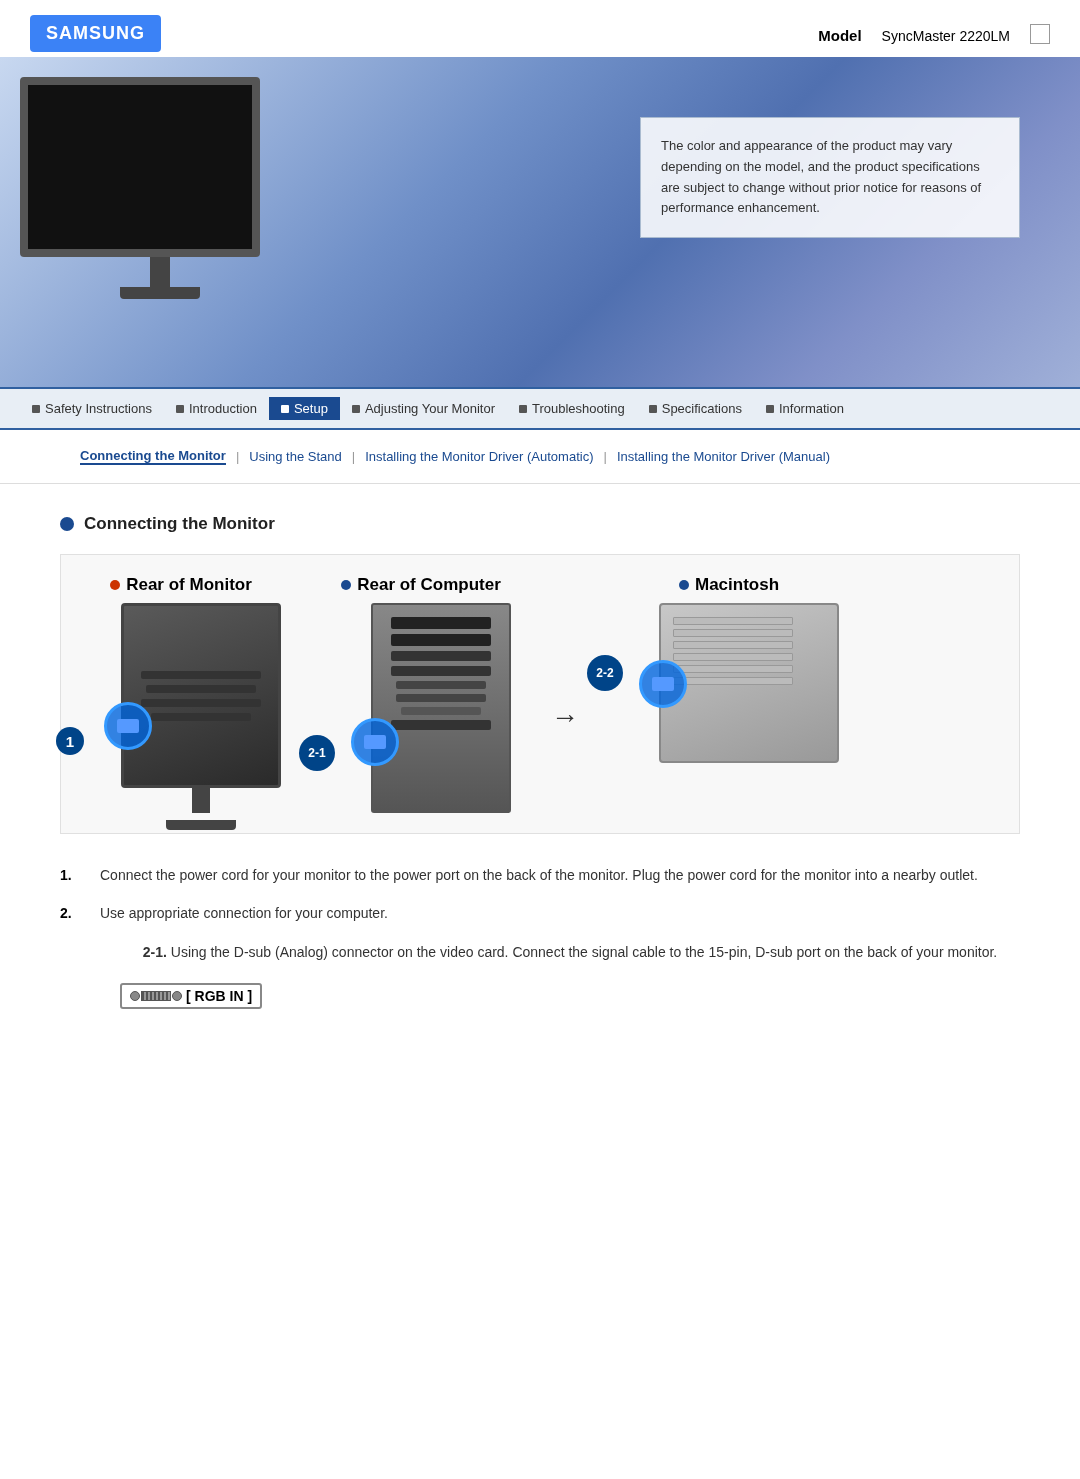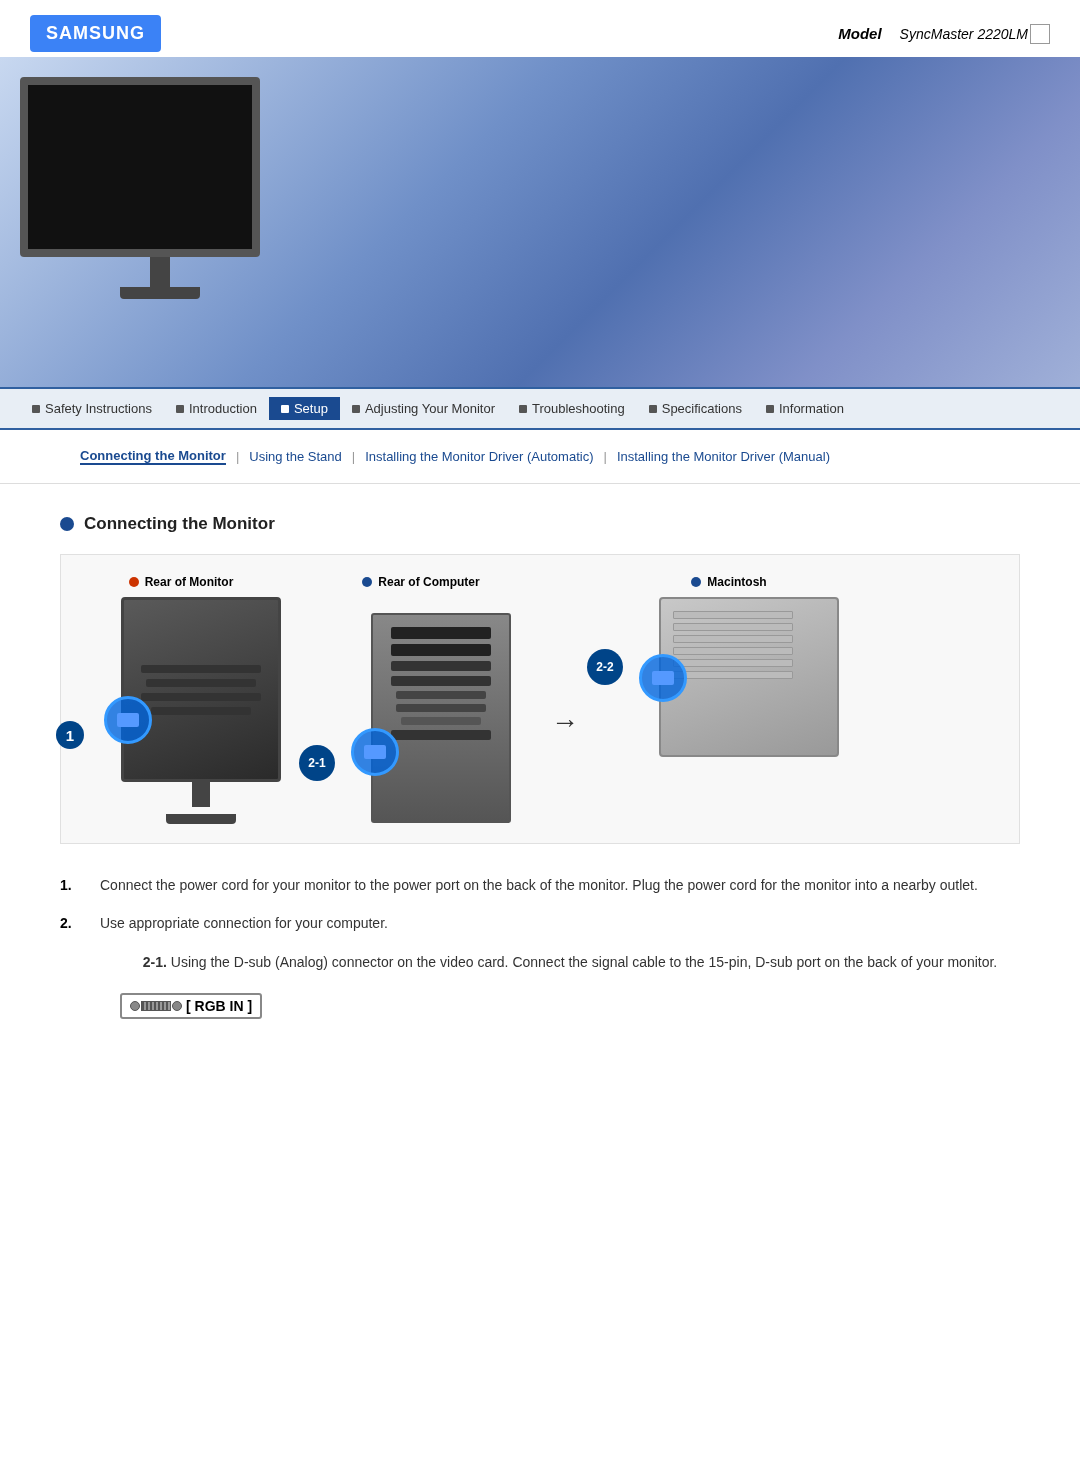--- a/index.html
+++ b/index.html
@@ -1,23 +1,23 @@
 <!DOCTYPE html>
 <html><head>
   <meta charset="utf-8">
   <style>
     * { margin: 0; padding: 0; box-sizing: border-box; }
     body { font-family: Arial, sans-serif; background: #fff; width: 1080px; min-height: 1479px; overflow-x: hidden; }
 
     
     .header { padding: 15px 30px 5px 30px; display: flex; align-items: center; justify-content: space-between; }
     .samsung-logo { background: #3b82f6; color: white; font-weight: bold; font-size: 18px; padding: 8px 16px; border-radius: 4px; letter-spacing: 1px; }
-    .model-area { display: flex; align-items: center; gap: 2px; font-size: 15px; font-style: italic; }
+    .model-area { display: flex; align-items: flex-end; gap: 20px; font-size: 15px; }
     .model-label { font-weight: bold; }
-    .model-value { font-size: 14px; margin-left: 16px; }
+    .model-value { font-size: 14px; }
     .model-box { width: 20px; height: 20px; border: 1px solid #999; }
 
     
     .hero { 
       width: 100%; 
       height: 330px; 
       background: linear-gradient(135deg, #c8d8f0 0%, #7090c8 40%, #5070b0 60%, #8090c8 80%, #a0b0d8 100%);
       position: relative;
       overflow: hidden;
     }
@@ -159,21 +159,21 @@
     }
 
     
     .diagram-monitor-section {
       display: flex;
       flex-direction: column;
       align-items: center;
       min-width: 200px;
     }
     .diagram-label {
-      font-size: 12px;
+      font-size: 17px;
       font-weight: bold;
       margin-bottom: 8px;
       display: flex;
       align-items: center;
       gap: 6px;
     }
     .diag-dot { width: 10px; height: 10px; background: #cc3300; border-radius: 50%; }
     .diag-dot-blue { background: #1a4a90; }
 
     
@@ -240,20 +240,23 @@
 </div>
 
 <div class="hero">
 
   <div class="hero-monitor">
     <div class="monitor-screen"></div>
     <div class="monitor-stand-neck"></div>
     <div class="monitor-stand-base"></div>
   </div>
 
+  <div class="hero-text-box">
+    <span>The color and appearance of the product may vary depending on the model, and the product specifications are subject to change without prior notice for reasons of performance enhancement.</span>
+  </div>
 </div>
 
 <div class="nav-bar">
   <div class="nav-item">
     <span class="nav-dot"></span>
     <span>Safety Instructions</span>
   </div>
   <div class="nav-item">
     <span class="nav-dot"></span>
     <span>Introduction</span>
@@ -335,21 +338,21 @@
         </div>
         <div style="position:absolute; bottom:-42px; left:50%; transform:translateX(-50%); width:70px; height:10px; background:#444; border-radius:0 0 4px 4px;"></div>
       </div>
     </div>
 
     <div style="display:flex; flex-direction:column; align-items:center; margin-top:0; margin-left: 20px; justify-content: space-between;">
       <div class="diagram-label">
         <span class="diag-dot diag-dot-blue"></span>
         <span>Rear of Computer</span>
       </div>
-      <div style="position:relative; margin-left:40px;margin-top:16px;">
+      <div style="position:relative; margin-left:40px;">
         <div style="width:140px; height:210px; background:linear-gradient(180deg,#888,#555); border:2px solid #555; border-radius:3px; display:flex; flex-direction:column; align-items:center; padding:12px; gap:5px; position:relative;">
 
           <div style="width:100px; height:12px; background:#222; border-radius:2px;"></div>
           <div style="width:100px; height:12px; background:#222; border-radius:2px;"></div>
           <div style="width:100px; height:10px; background:#333; border-radius:2px;"></div>
           <div style="width:100px; height:10px; background:#333; border-radius:2px;"></div>
           <div style="width:90px; height:8px; background:#444; border-radius:2px;"></div>
           <div style="width:90px; height:8px; background:#444; border-radius:2px;"></div>
           <div style="width:80px; height:8px; background:#555; border-radius:2px;"></div>
           <div style="width:100px; height:10px; background:#333; border-radius:2px;"></div>

